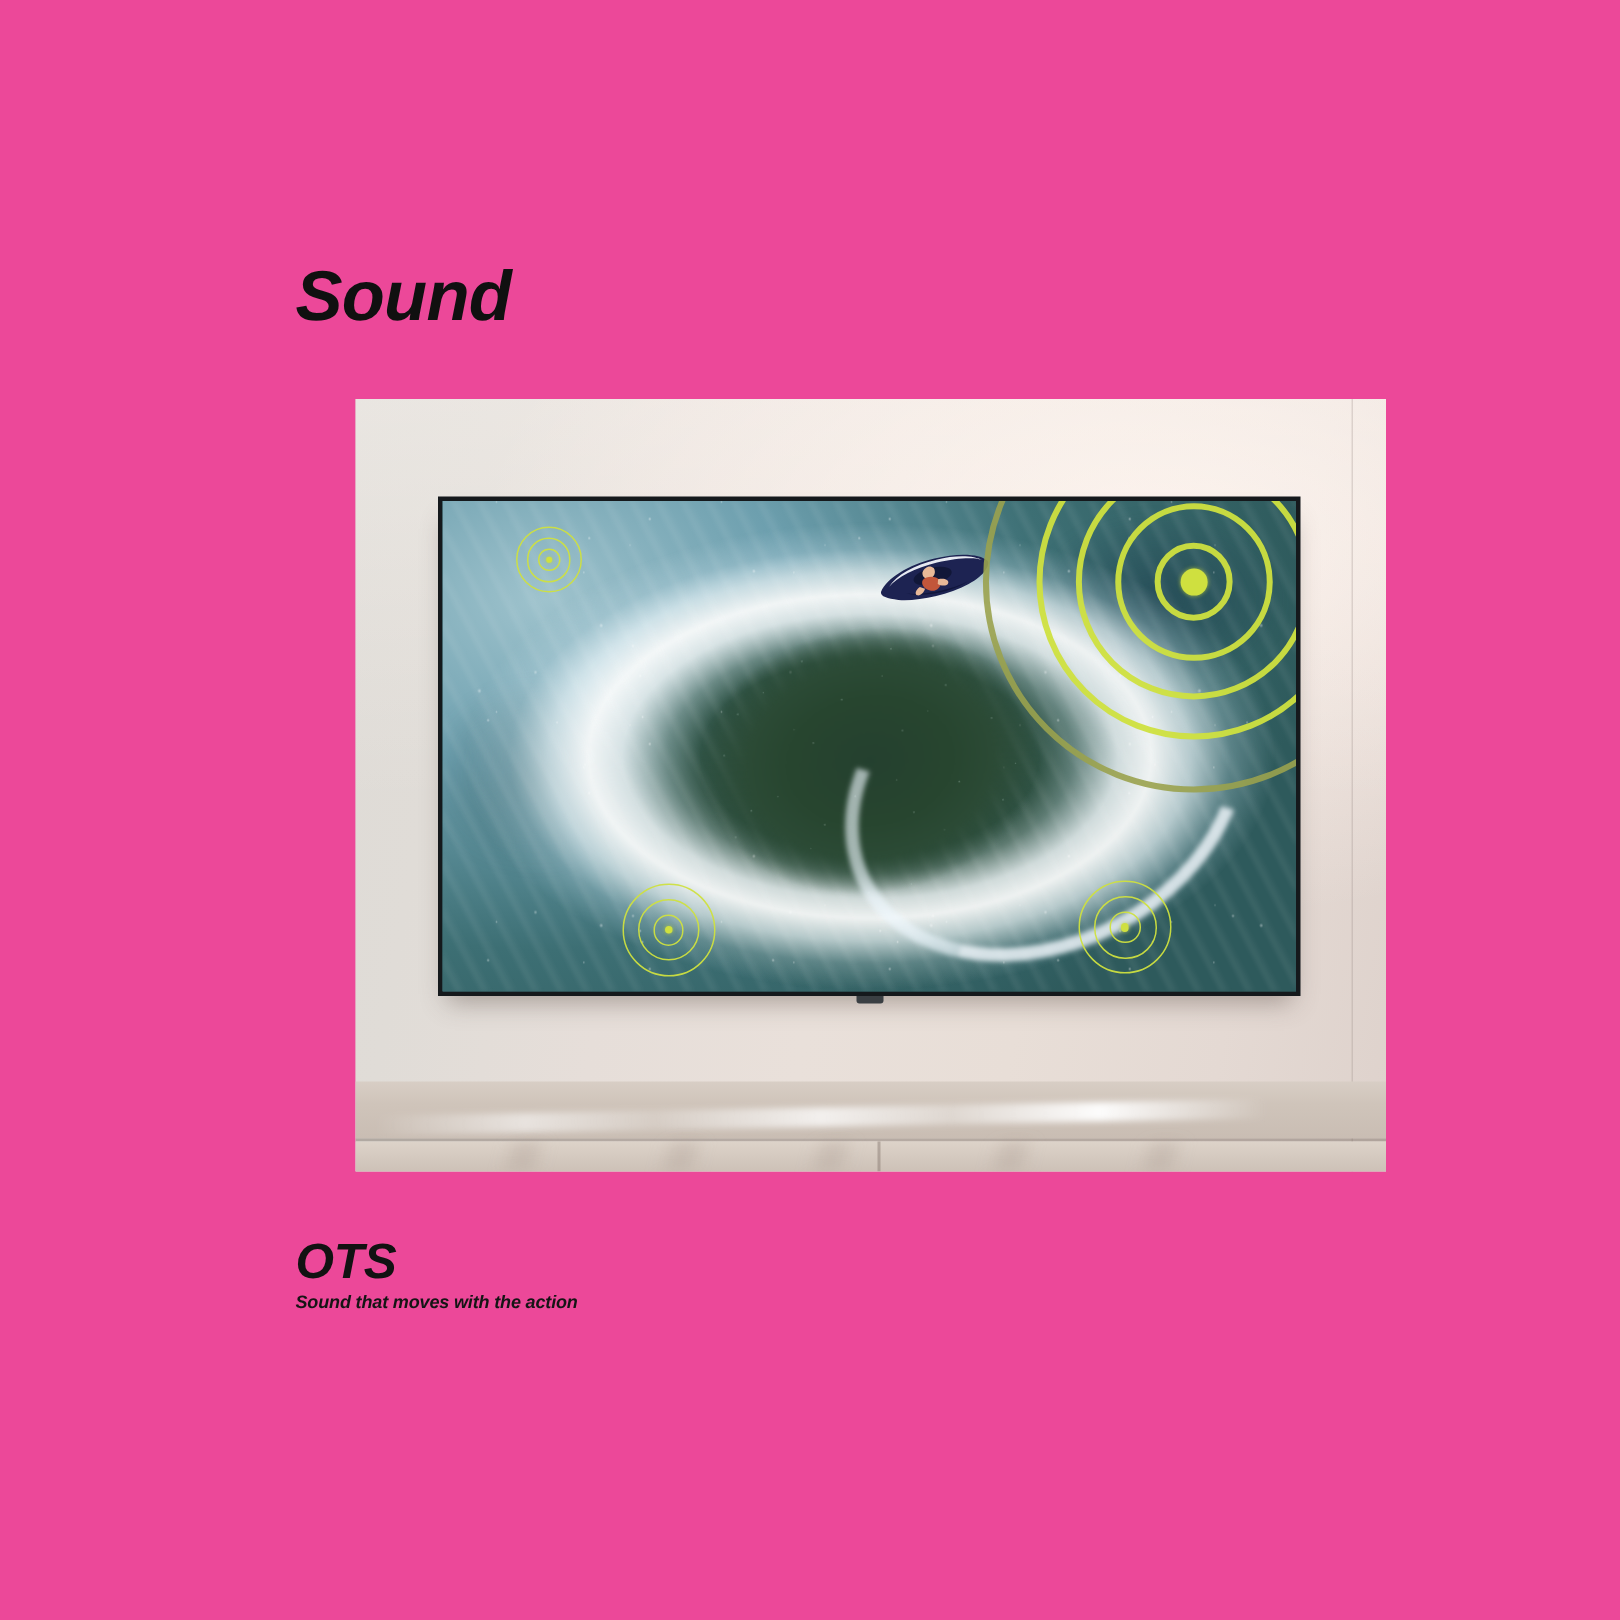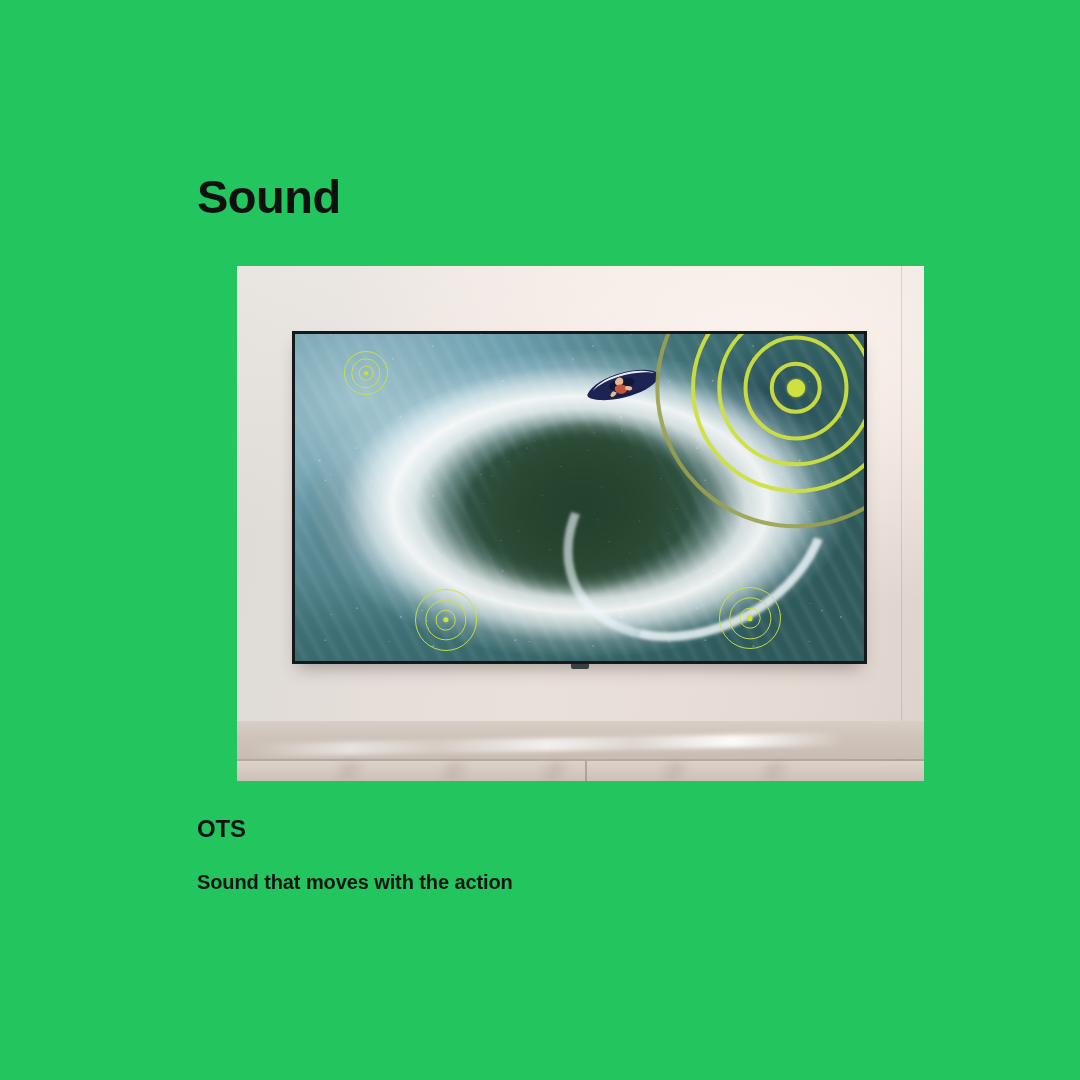--- a/index.html
+++ b/index.html
@@ -13,21 +13,22 @@
     height: 1080px;
     position: relative;
     overflow: hidden;
     font-family: "Liberation Sans", sans-serif;
     -webkit-font-smoothing: antialiased;
   }
 
   .page {
     position: absolute;
     inset: 0;
-    background: #22c55e;
+    background: #ec4899;
+    font-style: italic;
   }
 
   
   .section-title {
     position: absolute;
     left: 197px;
     top: 140px;
     font-size: 47px;
     font-weight: 700;
     letter-spacing: -0.5px;
@@ -314,31 +315,31 @@
   .ripple .r-core {
     background: #cfe03f;
     box-shadow: 0 0 3px rgba(190,210,60,0.8);
   }
 
   
   .feature-name {
     position: absolute;
     left: 197px;
     top: 795px;
-    font-size: 24px;
+    font-size: 33px;
     font-weight: 700;
     letter-spacing: -0.2px;
     color: #121212;
     line-height: 1.15;
   }
   .feature-tagline {
     position: absolute;
     left: 197px;
     top: 849px;
-    font-size: 20px;
+    font-size: 12px;
     font-weight: 700;
     color: #151515;
     letter-spacing: -0.1px;
     line-height: 1.3;
   }
   .feature-desc {
     position: absolute;
     left: 197px;
     top: 882px;
     width: 690px;

